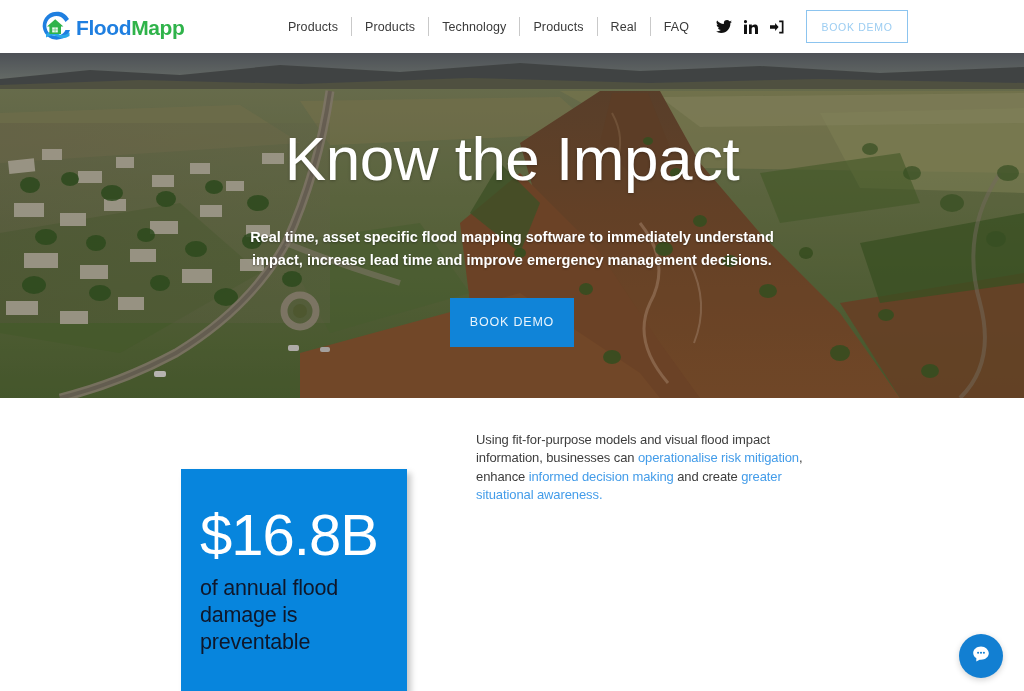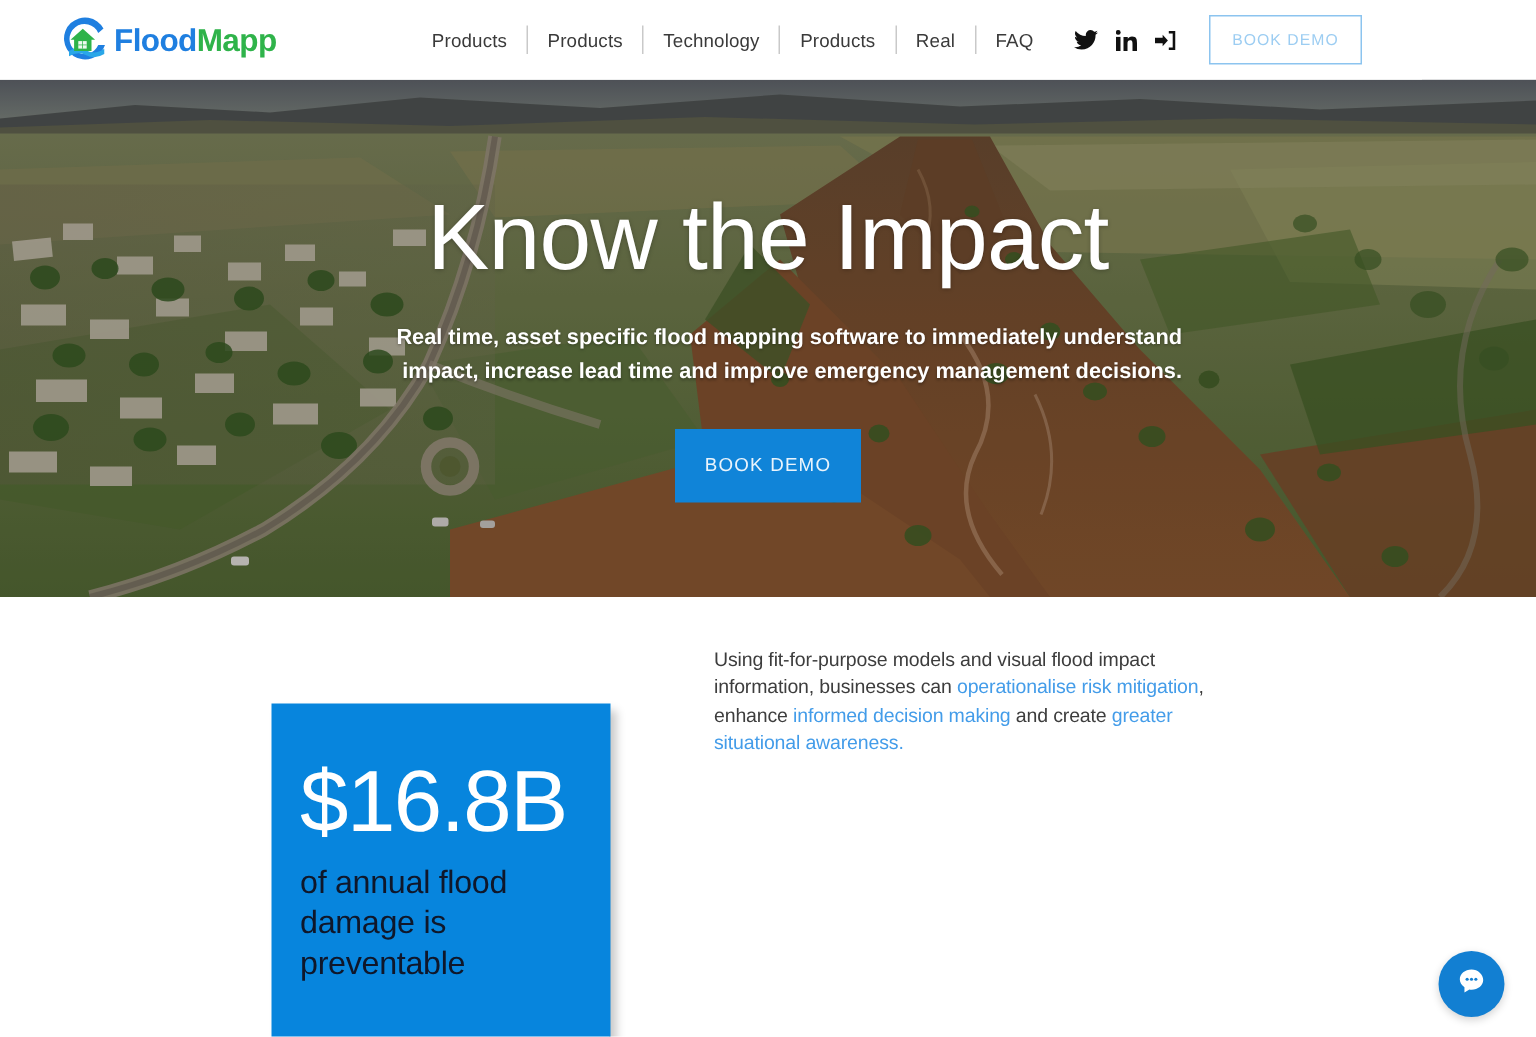--- a/index.html
+++ b/index.html
@@ -116,23 +116,23 @@
   .hero-title {
     color: #ffffff;
     font-size: 62px;
     font-weight: normal;
     letter-spacing: -0.5px;
     line-height: 1;
     text-shadow: 0 1px 3px rgba(0,0,0,0.25);
     text-align: center;
   }
   .hero-sub {
-    margin-top: 24px;
+    margin-top: 36px;
     width: 552px;
-    text-align: right;
+    text-align: center;
     color: #ffffff;
     font-size: 14.5px;
     line-height: 1.62;
     font-weight: bold;
     text-shadow: 0 1px 2px rgba(0,0,0,0.35);
   }
   .hero-btn {
     margin-top: 25px;
     width: 124px;
     height: 49px;

